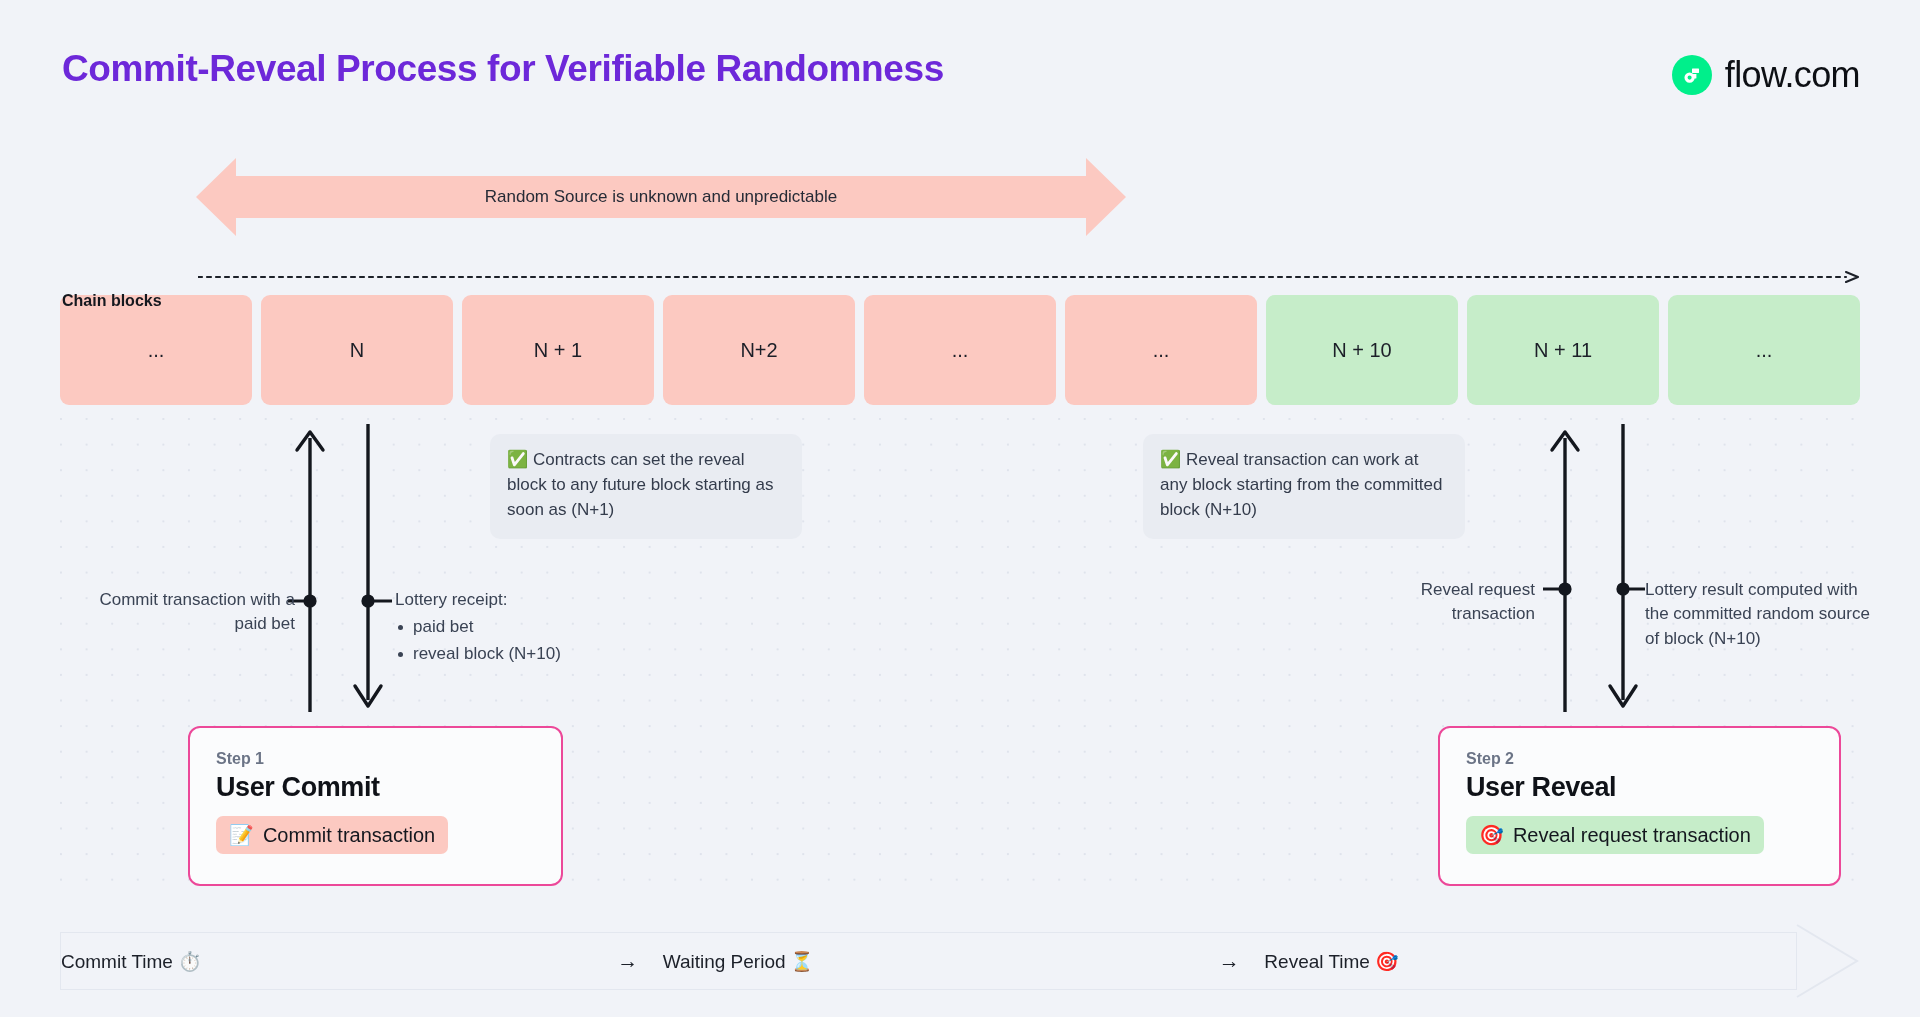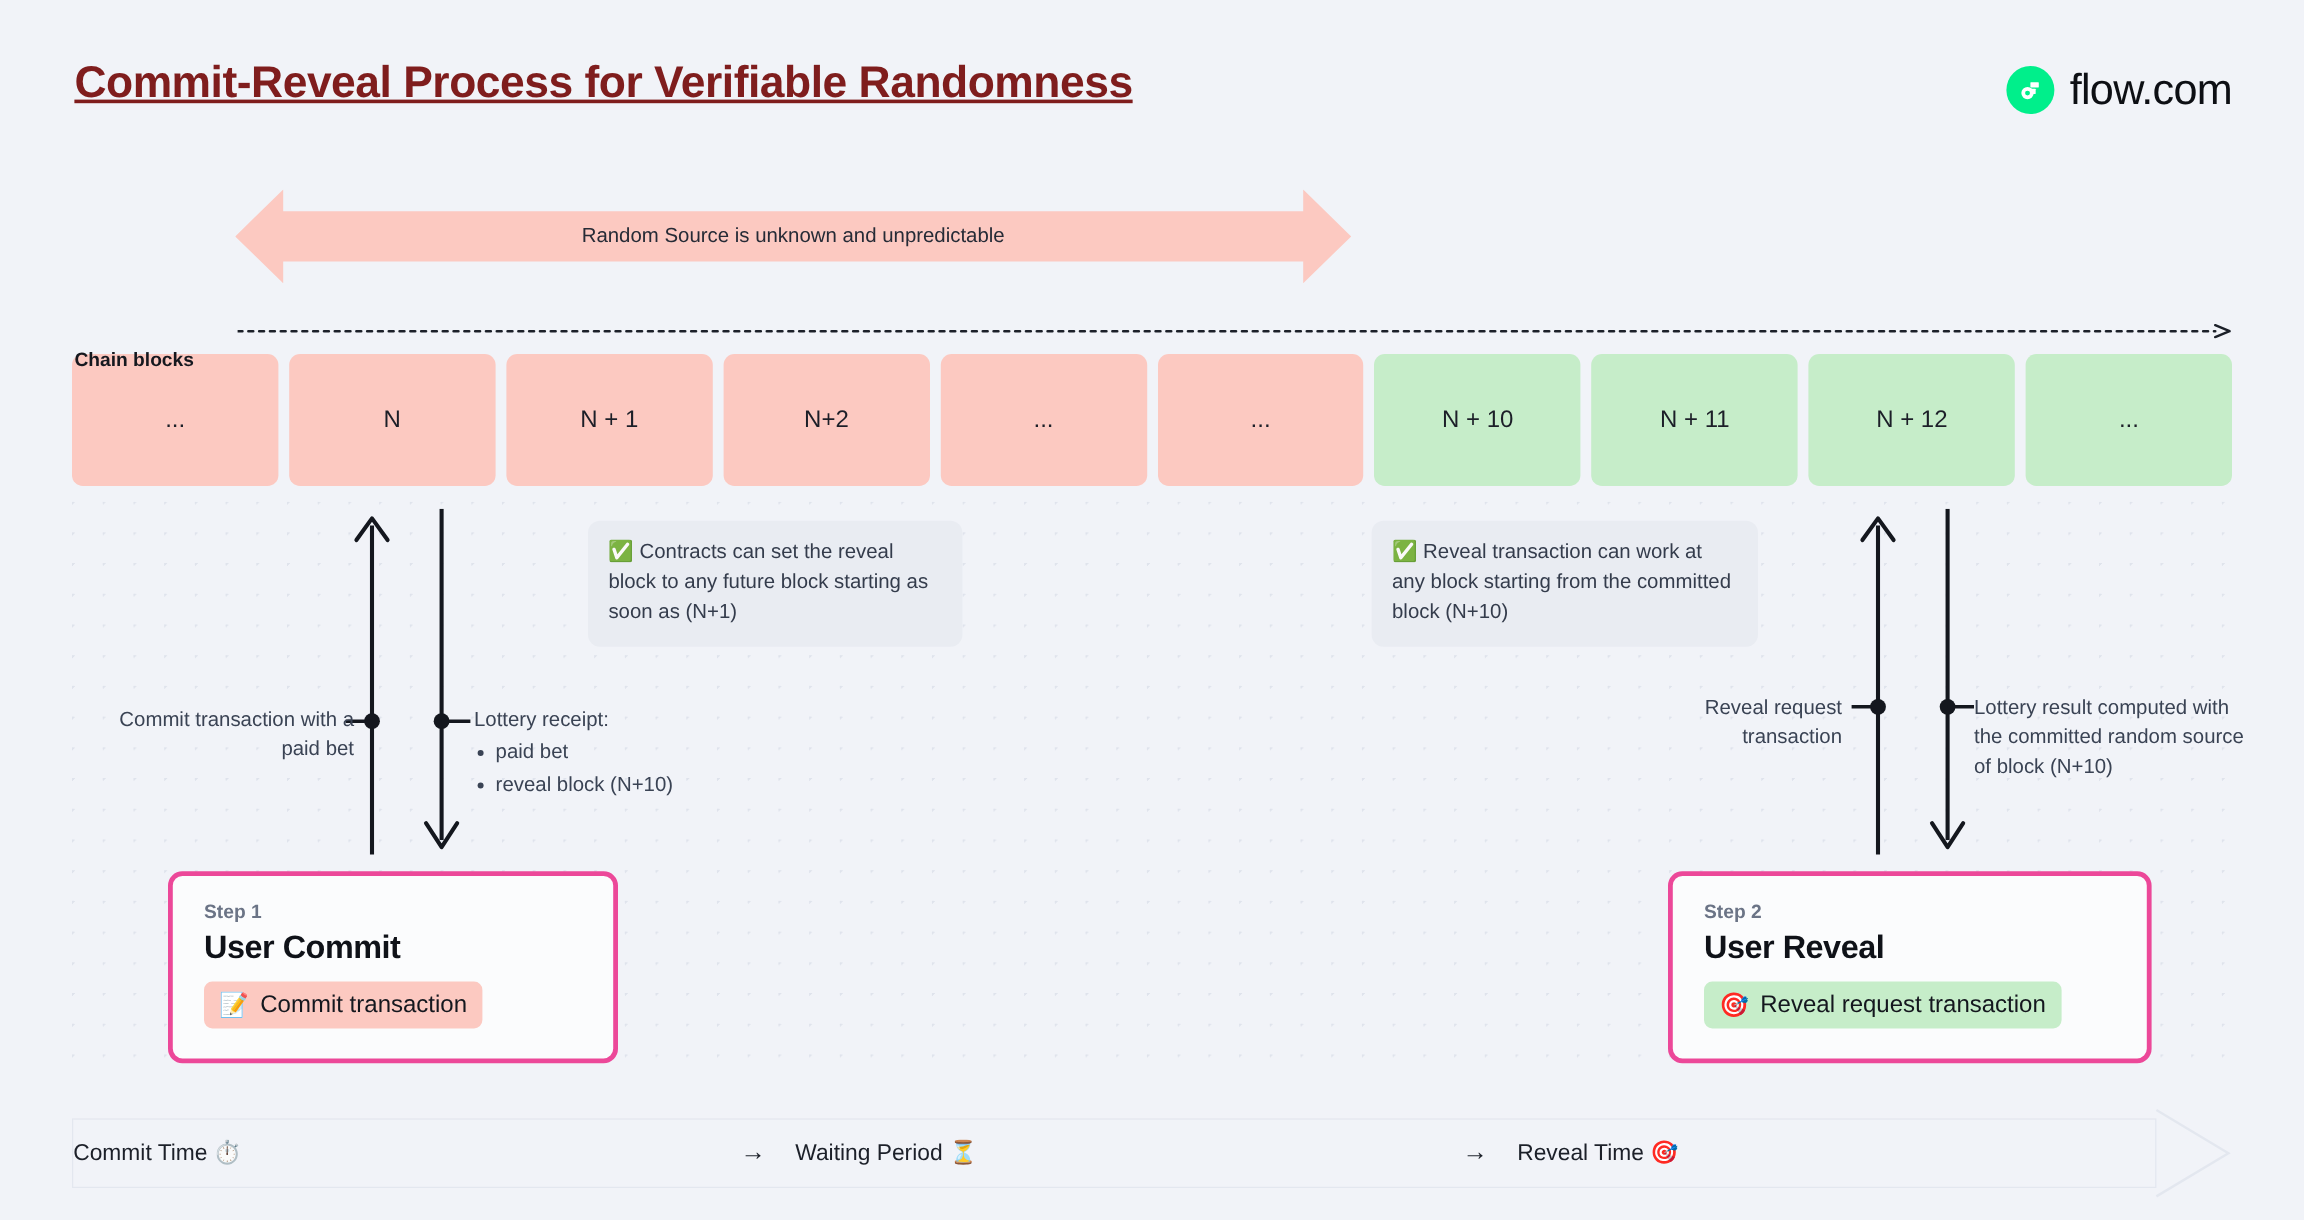--- a/index.html
+++ b/index.html
@@ -46,23 +46,22 @@
     height: 130px;
     z-index: 5;
   }
   .page-title {
     position: absolute;
     left: 62px;
     top: 48px;
     font-size: 37px;
     font-weight: 700;
     letter-spacing: -0.4px;
-    color: #7f1d1d;
+    color: #6d28d9;
     white-space: nowrap;
-    text-decoration: underline;
   }
   .brand {
     position: absolute;
     right: 60px;
     top: 54px;
     display: flex;
     align-items: center;
     gap: 13px;
   }
   .brand-mark {
@@ -206,24 +205,25 @@
     left: 1335px; top: 578px;
     width: 200px;
     text-align: right;
   }
   .annot-result { left: 1645px; top: 578px; width: 230px; }
 
   
   .step-card {
     position: absolute;
     background: #fbfcfd;
-    border: 4px solid #ec4899;
+    border: 2px solid #ec4899;
     border-radius: 12px;
     padding: 22px 26px 24px 26px;
     z-index: 8;
+    margin-left: 48px;
   }
   .step-card-1 { left: 140px; top: 726px; width: 375px; height: 160px; }
   .step-card-2 { left: 1390px; top: 726px; width: 403px; height: 160px; }
   .step-eyebrow {
     font-size: 16px;
     font-weight: 700;
     color: #6b7486;
     margin-bottom: 4px;
   }
   .step-heading {
@@ -328,21 +328,20 @@
 
 <div class="blocks-row">
   <div class="block pink">...</div>
   <div class="block pink">N</div>
   <div class="block pink">N + 1</div>
   <div class="block pink">N+2</div>
   <div class="block pink">...</div>
   <div class="block pink">...</div>
   <div class="block green">N + 10</div>
   <div class="block green">N + 11</div>
-  <div class="block green">N + 12</div>
   <div class="block green">...</div>
 </div>
 
 <div class="connector" style="left:282px; top:424px; width:120px; height:288px;">
   <svg width="120" height="288" viewBox="0 0 120 288" aria-hidden="true">
 
     <line x1="28" y1="292" x2="28" y2="14" stroke="#14171e" stroke-width="3.4"></line>
     <path d="M 15 26 L 28 8 L 41 26" fill="none" stroke="#14171e" stroke-width="3.4" stroke-linecap="round" stroke-linejoin="round"></path>
     <circle cx="28" cy="177" r="6.6" fill="#14171e"></circle>
     <line x1="6" y1="177" x2="28" y2="177" stroke="#14171e" stroke-width="3"></line>

